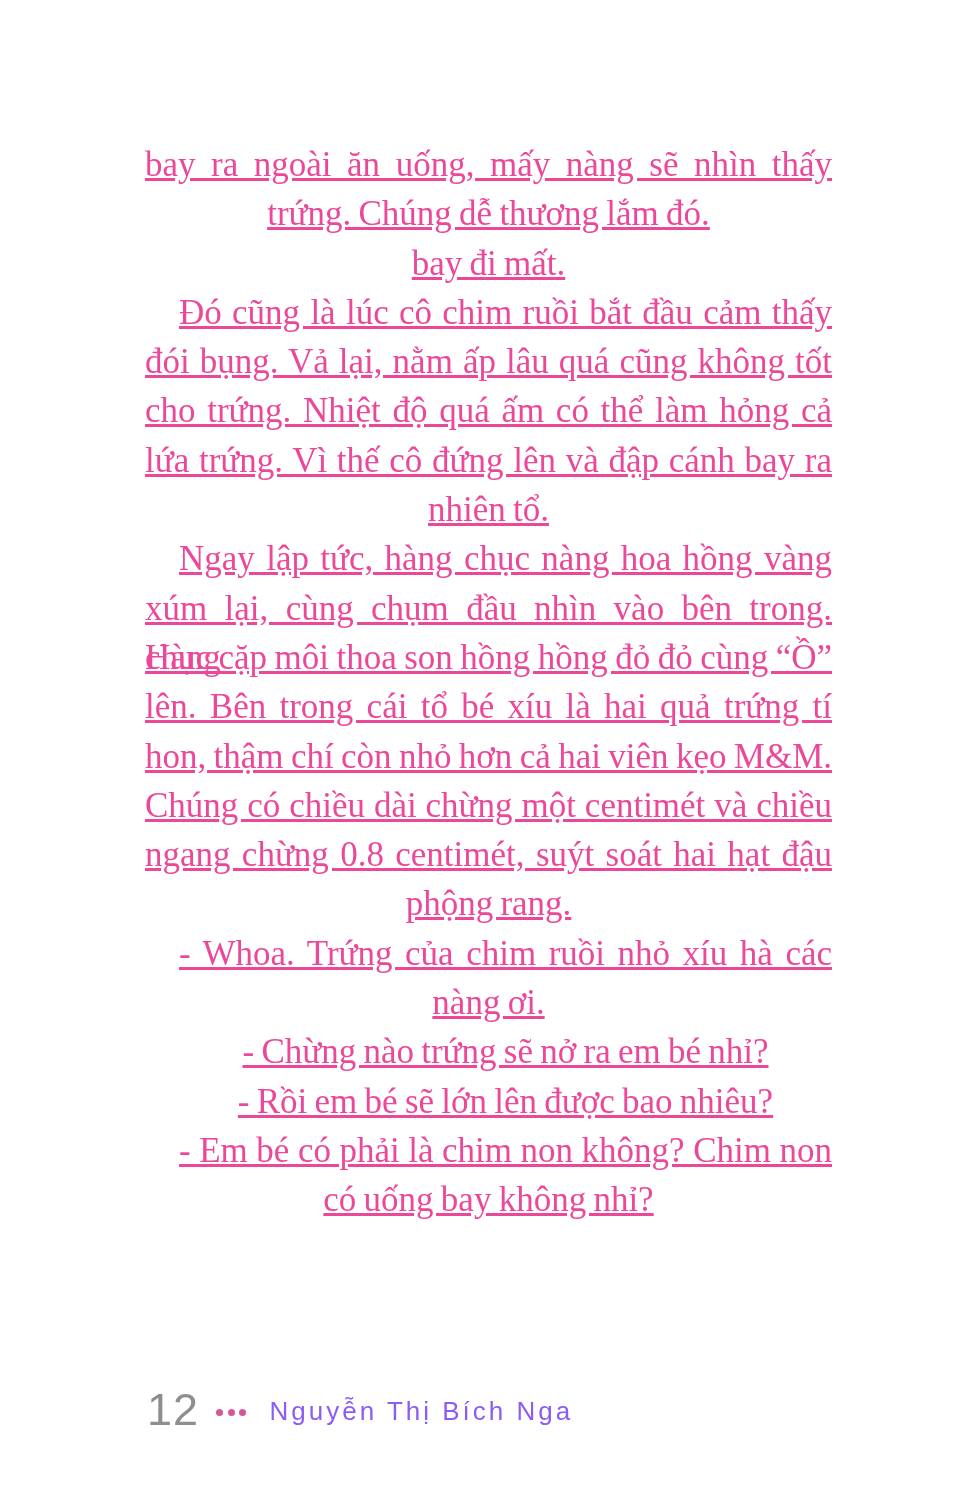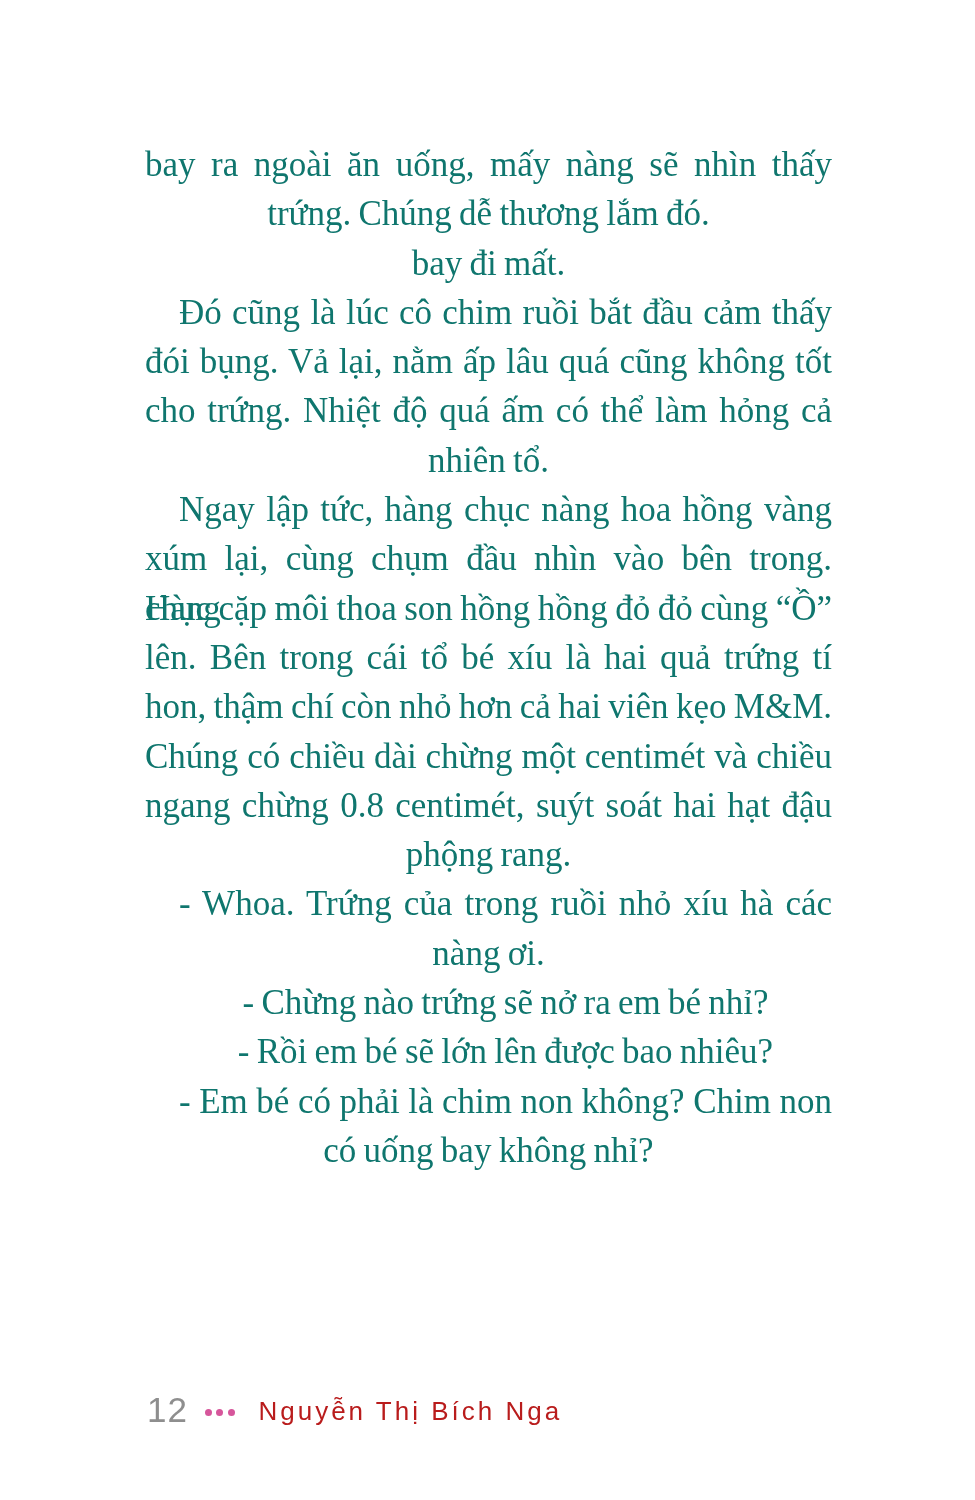--- a/index.html
+++ b/index.html
@@ -36,21 +36,21 @@
   .footer {
     position: absolute;
     left: 147px;
     top: 1392px;
     height: 36px;
     display: flex;
     align-items: center;
     font-family: "Liberation Sans", sans-serif;
   }
   .page-number {
-    font-size: 35px;
+    font-size: 45px;
     color: #8e8e8e;
     letter-spacing: 1px;
   }
   .dots {
     display: inline-flex;
     align-items: center;
     margin-left: 17px;
     margin-right: 19px;
     margin-top: 4px;
   }
@@ -66,46 +66,47 @@
     color: #4c4c4c;
     letter-spacing: 3px;
     margin-top: 2px;
   }
 </style>
 </head>
 <body>
 
 <div class="page">
 
-  <main class="text-block" style="color: #0f766e;">
+  <main class="text-block" style="color: #ec4899; text-decoration: underline;">
       <div class="para">
         <div class="line fill">bay ra ngoài ăn uống, mấy nàng sẽ nhìn thấy</div>
         <div class="line">trứng. Chúng dễ thương lắm đó.</div>
       </div>
       <div class="para">
         <div class="line">bay đi mất.</div>
       </div>
       <div class="para">
         <div class="line fill indent">Đó cũng là lúc cô chim ruồi bắt đầu cảm thấy</div>
         <div class="line fill">đói bụng. Vả lại, nằm ấp lâu quá cũng không tốt</div>
         <div class="line fill">cho trứng. Nhiệt độ quá ấm có thể làm hỏng cả</div>
+        <div class="line fill">lứa trứng. Vì thế cô đứng lên và đập cánh bay ra</div>
         <div class="line">nhiên tổ.</div>
       </div>
       <div class="para">
         <div class="line fill indent">Ngay lập tức, hàng chục nàng hoa hồng vàng</div>
         <div class="line fill">xúm lại, cùng chụm đầu nhìn vào bên trong. Hàng</div>
         <div class="line fill">chục cặp môi thoa son hồng hồng đỏ đỏ cùng “Ồ”</div>
         <div class="line fill">lên. Bên trong cái tổ bé xíu là hai quả trứng tí</div>
         <div class="line fill">hon, thậm chí còn nhỏ hơn cả hai viên kẹo M&amp;M.</div>
         <div class="line fill">Chúng có chiều dài chừng một centimét và chiều</div>
         <div class="line fill">ngang chừng 0.8 centimét, suýt soát hai hạt đậu</div>
         <div class="line">phộng rang.</div>
       </div>
       <div class="para">
-        <div class="line fill indent">- Whoa. Trứng của trong ruồi nhỏ xíu hà các</div>
+        <div class="line fill indent">- Whoa. Trứng của chim ruồi nhỏ xíu hà các</div>
         <div class="line">nàng ơi.</div>
       </div>
       <div class="para">
         <div class="line indent">- Chừng nào trứng sẽ nở ra em bé nhỉ?</div>
       </div>
       <div class="para">
         <div class="line indent">- Rồi em bé sẽ lớn lên được bao nhiêu?</div>
       </div>
       <div class="para">
         <div class="line fill indent">- Em bé có phải là chim non không? Chim non</div>
@@ -113,16 +114,16 @@
       </div>
     </main>
 
   <footer class="footer">
     <span class="page-number" style="color: rgb(142, 142, 142);">12</span>
     <span class="dots">
       <span class="dot" style="background: rgb(214, 86, 155);"></span>
       <span class="dot" style="background: rgb(214, 86, 155);"></span>
       <span class="dot" style="background: rgb(214, 86, 155);"></span>
     </span>
-    <span class="author" style="color: #b91c1c;">Nguyễn Thị Bích Nga</span>
+    <span class="author" style="color: #8b5cf6;">Nguyễn Thị Bích Nga</span>
   </footer>
 
 </div>
 
 </body></html>

